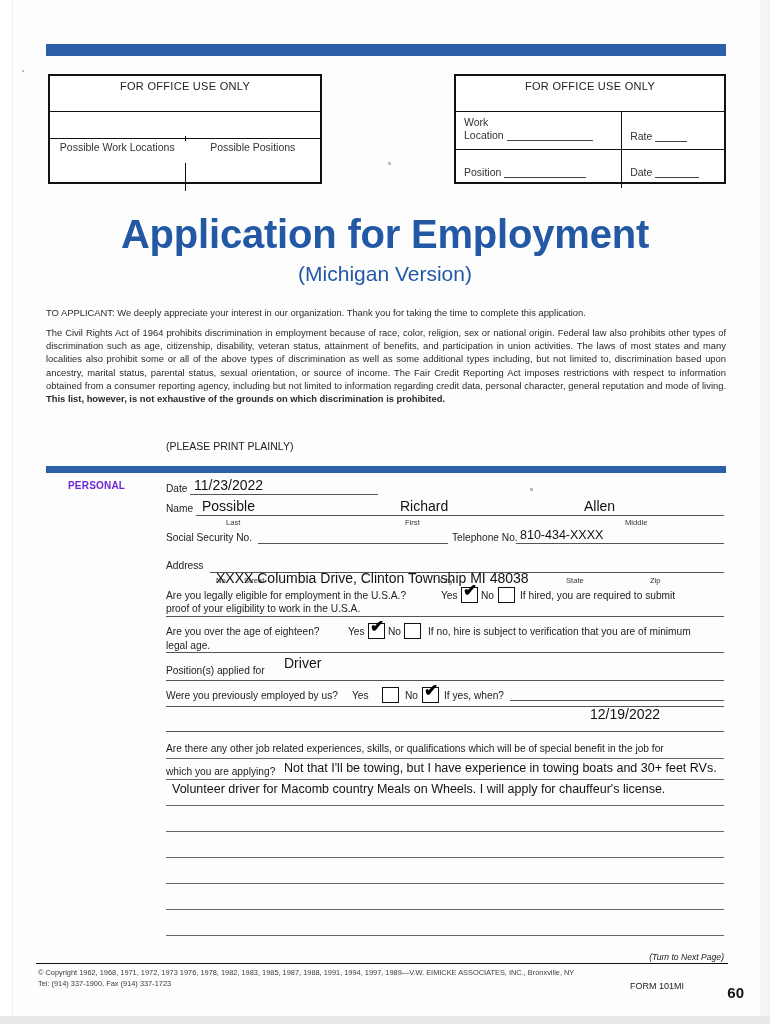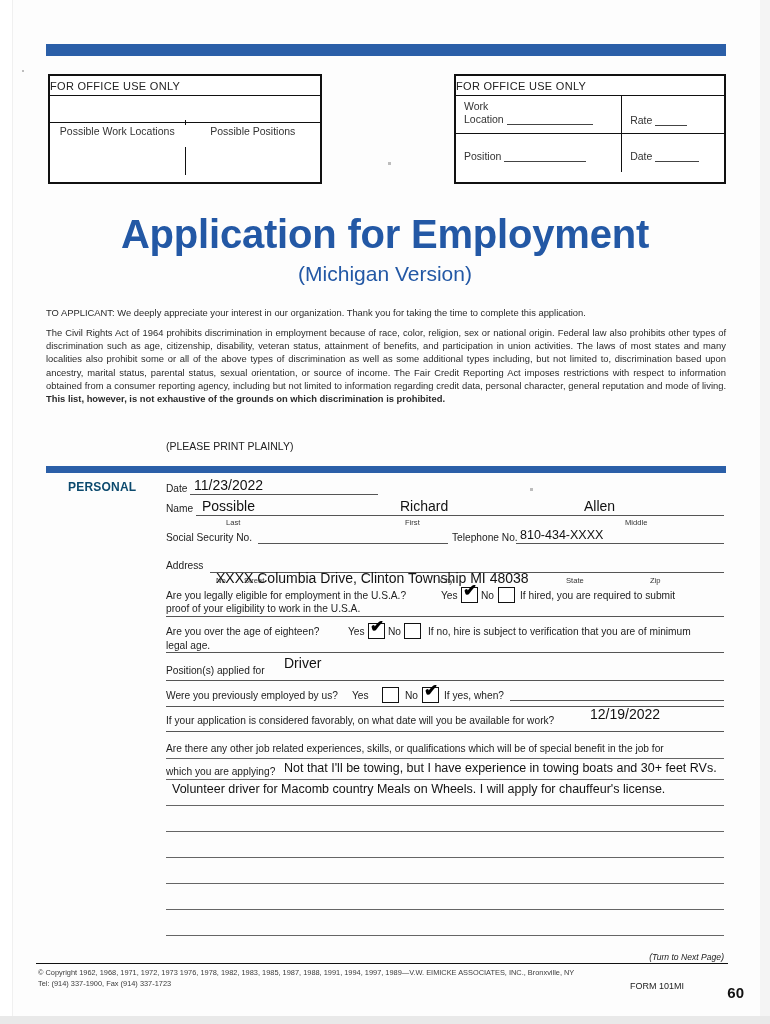--- a/index.html
+++ b/index.html
@@ -52,24 +52,24 @@
   .office-box {
     position: absolute;
     border: 2px solid #111;
     box-sizing: border-box;
     background: #fff;
   }
   .office-left { left: 48px; top: 74px; width: 274px; height: 110px; }
   .office-right { left: 454px; top: 74px; width: 272px; height: 110px; }
 
   .ou-title {
-    text-align: left;
+    text-align: center;
     font-size: 11px;
     letter-spacing: .3px;
-    padding: 4px 0 3px 0;
+    padding: 4px 0 19px 0;
     border-bottom: 1.5px solid #111;
     color: #222;
   }
   .ou-cols {
     display: flex;
     height: 26px;
     border-bottom: 1.5px solid #111;
   }
   .ou-col {
     flex: 1;
@@ -154,23 +154,23 @@
   
   .section-bar {
     position: absolute;
     left: 46px; top: 466px;
     width: 680px; height: 7px;
     background: #2b5fa8;
   }
   .section-label {
     position: absolute;
     left: 68px; top: 480px;
-    font-size: 12px;
+    font-size: 10px;
     font-weight: bold;
-    color: #0c4a6e;
+    color: #6d28d9;
     letter-spacing: .2px;
   }
   .lbl {
     font-size: 10.2px;
     color: #222;
   }
   .rule {
     position: absolute;
     border-bottom: 1px solid #555;
     height: 0;
@@ -380,21 +380,20 @@
   <div class="lbl" style="position:absolute;left:352px;top:690px;">Yes</div>
   <div class="cbox" style="left:382px;top:687px;"></div>
   <div class="lbl" style="position:absolute;left:405px;top:690px;">No</div>
   <div class="cbox" style="left:422px;top:687px;">
       <span class="mark">✔</span>
     </div>
   <div class="lbl" style="position:absolute;left:444px;top:690px;">If yes, when?</div>
   <div class="rule" style="left:510px;top:700px;width:214px;"></div>
   <div class="rule" style="left:166px;top:706px;width:558px;"></div>
 
-  <div class="lbl" style="position:absolute;left:166px;top:715px;">If your application is considered favorably, on what date will you be available for work?</div>
   <div class="rule" style="left:166px;top:731px;width:558px;"></div>
   <div class="hand big" style="left:590px;top:706px;">12/19/2022</div>
 
   <div class="lbl" style="position:absolute;left:166px;top:743px;">Are there any other job related experiences, skills, or qualifications which will be of special benefit in the job for</div>
   <div class="lbl" style="position:absolute;left:166px;top:766px;">which you are applying?</div>
   <div class="writeline" style="top:758px;"></div>
   <div class="writeline" style="top:779px;"></div>
   <div class="hand" style="left:284px;top:761px;font-size:12.5px;">Not that I'll be towing, but I have experience in towing boats and 30+ feet RVs.</div>
   <div class="hand" style="left:172px;top:782px;font-size:12.5px;">Volunteer driver for  Macomb country Meals on Wheels.  I will apply for chauffeur's license.</div>
 

